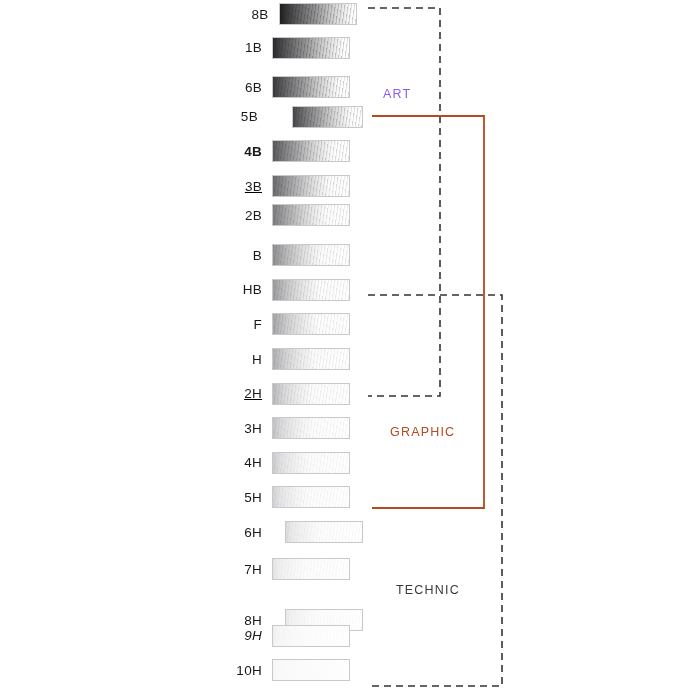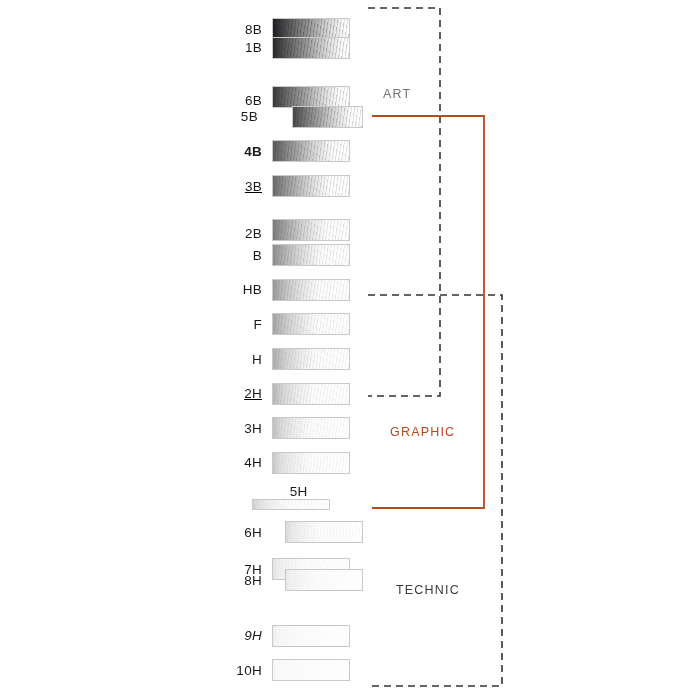--- a/index.html
+++ b/index.html
@@ -56,21 +56,21 @@
     left: 0; top: 0; right: 0; bottom: 0;
     opacity: 0.55;
   }
   .zone-label {
     position: absolute;
     font-size: 12.5px;
     letter-spacing: 1.2px;
     font-family: "Liberation Sans", sans-serif;
     white-space: nowrap;
   }
-  .zone-art   { color: #737373; }
+  .zone-art   { color: #8b5cf6; }
   .zone-graphic { color: #b5491f; }
   .zone-technic { color: #3a3a3a; text-align: right; }
   svg.lines {
     position: absolute;
     left: 0; top: 0;
     width: 700px;
     height: 700px;
     pointer-events: none;
   }
 </style>
@@ -86,35 +86,35 @@
     <path d="M 372 116 L 484 116 L 484 508 L 372 508" fill="none" stroke="#b5491f" stroke-width="1.8"></path>
 
     <path d="M 368 295 L 502 295 L 502 686 L 368 686" fill="none" stroke="#333333" stroke-width="1.6" stroke-dasharray="7,5"></path>
   </svg>
 
   <div class="zone-label zone-art" style="left:383px; top:87px;">ART</div>
   <div class="zone-label zone-graphic" style="left:390px; top:425px;">GRAPHIC</div>
   <div class="zone-label zone-technic" style="left:396px; top:583px;">TECHNIC</div>
 
   <div id="rows">
-      <div class="grade-row" style="top: 16px;">
+      <div class="grade-row" style="top: 1px; justify-content: center;">
         <div class="grade-label">8B</div>
         <div class="swatch">
           <div class="grad" style="background: linear-gradient(to right, rgb(30, 30, 32) 0%, rgb(105, 105, 107) 45%, rgb(248, 248, 248) 95%, rgb(255, 255, 255) 100%);"></div>
           <div class="texture" style="background: repeating-linear-gradient(98deg, rgba(40, 40, 45, 0.5) 0px, rgba(40, 40, 45, 0) 1.4px, rgba(0, 0, 0, 0) 3.2px), linear-gradient(to right, rgba(255, 255, 255, 0) 0%, rgb(255, 255, 255) 99%);"></div>
         </div>
       </div>
       <div class="grade-row" style="top: 34.6px;">
         <div class="grade-label">1B</div>
         <div class="swatch">
           <div class="grad" style="background: linear-gradient(to right, rgb(41, 41, 43) 0%, rgb(113, 113, 115) 42.75%, rgb(248, 248, 248) 92%, rgb(255, 255, 255) 100%);"></div>
           <div class="texture" style="background: repeating-linear-gradient(98deg, rgba(40, 40, 45, 0.475) 0px, rgba(40, 40, 45, 0) 1.4px, rgba(0, 0, 0, 0) 3.2px), linear-gradient(to right, rgba(255, 255, 255, 0) 0%, rgb(255, 255, 255) 98%);"></div>
         </div>
       </div>
-      <div class="grade-row" style="top: 82px; align-items: flex-end;">
+      <div class="grade-row" style="top: 74px;">
         <div class="grade-label">6B</div>
         <div class="swatch">
           <div class="grad" style="background: linear-gradient(to right, rgb(57, 57, 59) 0%, rgb(123, 123, 125) 39.6%, rgb(248, 248, 248) 87.8%, rgb(255, 255, 255) 100%);"></div>
           <div class="texture" style="background: repeating-linear-gradient(98deg, rgba(40, 40, 45, 0.44) 0px, rgba(40, 40, 45, 0) 1.4px, rgba(0, 0, 0, 0) 3.2px), linear-gradient(to right, rgba(255, 255, 255, 0) 0%, rgb(255, 255, 255) 93.8%);"></div>
         </div>
       </div>
       <div class="grade-row" style="top: 103.8px; gap: 24px;">
         <div class="grade-label">5B</div>
         <div class="swatch">
           <div class="grad" style="background: linear-gradient(to right, rgb(71, 71, 73) 0%, rgb(132, 132, 134) 36.9%, rgb(248, 248, 248) 84.2%, rgb(255, 255, 255) 100%);"></div>
@@ -128,21 +128,21 @@
           <div class="texture" style="background: repeating-linear-gradient(98deg, rgba(40, 40, 45, 0.37) 0px, rgba(40, 40, 45, 0) 1.4px, rgba(0, 0, 0, 0) 3.2px), linear-gradient(to right, rgba(255, 255, 255, 0) 0%, rgb(255, 255, 255) 85.4%);"></div>
         </div>
       </div>
       <div class="grade-row" style="top: 173px; text-decoration: underline;">
         <div class="grade-label">3B</div>
         <div class="swatch">
           <div class="grad" style="background: linear-gradient(to right, rgb(107, 107, 109) 0%, rgb(156, 156, 158) 29.7%, rgb(248, 248, 248) 74.6%, rgb(255, 255, 255) 100%);"></div>
           <div class="texture" style="background: repeating-linear-gradient(98deg, rgba(40, 40, 45, 0.33) 0px, rgba(40, 40, 45, 0) 1.4px, rgba(0, 0, 0, 0) 3.2px), linear-gradient(to right, rgba(255, 255, 255, 0) 0%, rgb(255, 255, 255) 80.6%);"></div>
         </div>
       </div>
-      <div class="grade-row" style="top: 215px; align-items: flex-end;">
+      <div class="grade-row" style="top: 202px;">
         <div class="grade-label">2B</div>
         <div class="swatch">
           <div class="grad" style="background: linear-gradient(to right, rgb(125, 125, 127) 0%, rgb(168, 168, 170) 26.1%, rgb(248, 248, 248) 69.8%, rgb(255, 255, 255) 100%);"></div>
           <div class="texture" style="background: repeating-linear-gradient(98deg, rgba(40, 40, 45, 0.29) 0px, rgba(40, 40, 45, 0) 1.4px, rgba(0, 0, 0, 0) 3.2px), linear-gradient(to right, rgba(255, 255, 255, 0) 0%, rgb(255, 255, 255) 75.8%);"></div>
         </div>
       </div>
       <div class="grade-row" style="top: 242.2px;">
         <div class="grade-label">B</div>
         <div class="swatch">
           <div class="grad" style="background: linear-gradient(to right, rgb(143, 143, 145) 0%, rgb(180, 180, 182) 22.5%, rgb(248, 248, 248) 65%, rgb(255, 255, 255) 100%);"></div>
@@ -184,42 +184,42 @@
           <div class="texture" style="background: repeating-linear-gradient(98deg, rgba(40, 40, 45, 0.133) 0px, rgba(40, 40, 45, 0) 1.4px, rgba(0, 0, 0, 0) 3.2px), linear-gradient(to right, rgba(255, 255, 255, 0) 0%, rgb(255, 255, 255) 57.2%);"></div>
         </div>
       </div>
       <div class="grade-row" style="top: 449.8px;">
         <div class="grade-label">4H</div>
         <div class="swatch">
           <div class="grad" style="background: linear-gradient(to right, rgb(203, 203, 205) 0%, rgb(221, 221, 223) 10.35%, rgb(248, 248, 248) 48.8%, rgb(255, 255, 255) 100%);"></div>
           <div class="texture" style="background: repeating-linear-gradient(98deg, rgba(40, 40, 45, 0.114) 0px, rgba(40, 40, 45, 0) 1.4px, rgba(0, 0, 0, 0) 3.2px), linear-gradient(to right, rgba(255, 255, 255, 0) 0%, rgb(255, 255, 255) 54.8%);"></div>
         </div>
       </div>
-      <div class="grade-row" style="top: 484.4px; flex-direction: column;">
+      <div class="grade-row" style="top: 484.4px;">
         <div class="grade-label">5H</div>
         <div class="swatch">
           <div class="grad" style="background: linear-gradient(to right, rgb(210, 210, 212) 0%, rgb(225, 225, 227) 9%, rgb(248, 248, 248) 47%, rgb(255, 255, 255) 100%);"></div>
           <div class="texture" style="background: repeating-linear-gradient(98deg, rgba(40, 40, 45, 0.1) 0px, rgba(40, 40, 45, 0) 1.4px, rgba(0, 0, 0, 0) 3.2px), linear-gradient(to right, rgba(255, 255, 255, 0) 0%, rgb(255, 255, 255) 53%);"></div>
         </div>
       </div>
       <div class="grade-row" style="top: 519px; justify-content: space-between;">
         <div class="grade-label">6H</div>
         <div class="swatch">
           <div class="grad" style="background: linear-gradient(to right, rgb(219, 219, 221) 0%, rgb(231, 231, 233) 7.2%, rgb(248, 248, 248) 44.6%, rgb(255, 255, 255) 100%);"></div>
           <div class="texture" style="background: repeating-linear-gradient(98deg, rgba(40, 40, 45, 0.08) 0px, rgba(40, 40, 45, 0) 1.4px, rgba(0, 0, 0, 0) 3.2px), linear-gradient(to right, rgba(255, 255, 255, 0) 0%, rgb(255, 255, 255) 50.6%);"></div>
         </div>
       </div>
       <div class="grade-row" style="top: 556px;">
         <div class="grade-label">7H</div>
         <div class="swatch">
           <div class="grad" style="background: linear-gradient(to right, rgb(226, 226, 228) 0%, rgb(236, 236, 238) 6%, rgb(248, 248, 248) 42.8%, rgb(255, 255, 255) 100%);"></div>
           <div class="texture" style="background: repeating-linear-gradient(98deg, rgba(40, 40, 45, 0.067) 0px, rgba(40, 40, 45, 0) 1.4px, rgba(0, 0, 0, 0) 3.2px), linear-gradient(to right, rgba(255, 255, 255, 0) 0%, rgb(255, 255, 255) 48.8%);"></div>
         </div>
       </div>
-      <div class="grade-row" style="top: 567px; gap: 13px;">
+      <div class="grade-row" style="top: 607px; gap: 13px;">
         <div class="grade-label">8H</div>
         <div class="swatch">
           <div class="grad" style="background: linear-gradient(to right, rgb(233, 233, 235) 0%, rgb(240, 240, 242) 6%, rgb(248, 248, 248) 41%, rgb(255, 255, 255) 100%);"></div>
           <div class="texture" style="background: repeating-linear-gradient(98deg, rgba(40, 40, 45, 0.05) 0px, rgba(40, 40, 45, 0) 1.4px, rgba(0, 0, 0, 0) 3.2px), linear-gradient(to right, rgba(255, 255, 255, 0) 0%, rgb(255, 255, 255) 47%);"></div>
         </div>
       </div>
       <div class="grade-row" style="top: 622.8px; font-style: italic;">
         <div class="grade-label">9H</div>
         <div class="swatch">
           <div class="grad" style="background: linear-gradient(to right, rgb(239, 239, 241) 0%, rgb(245, 245, 247) 6%, rgb(248, 248, 248) 39.2%, rgb(255, 255, 255) 100%);"></div>

